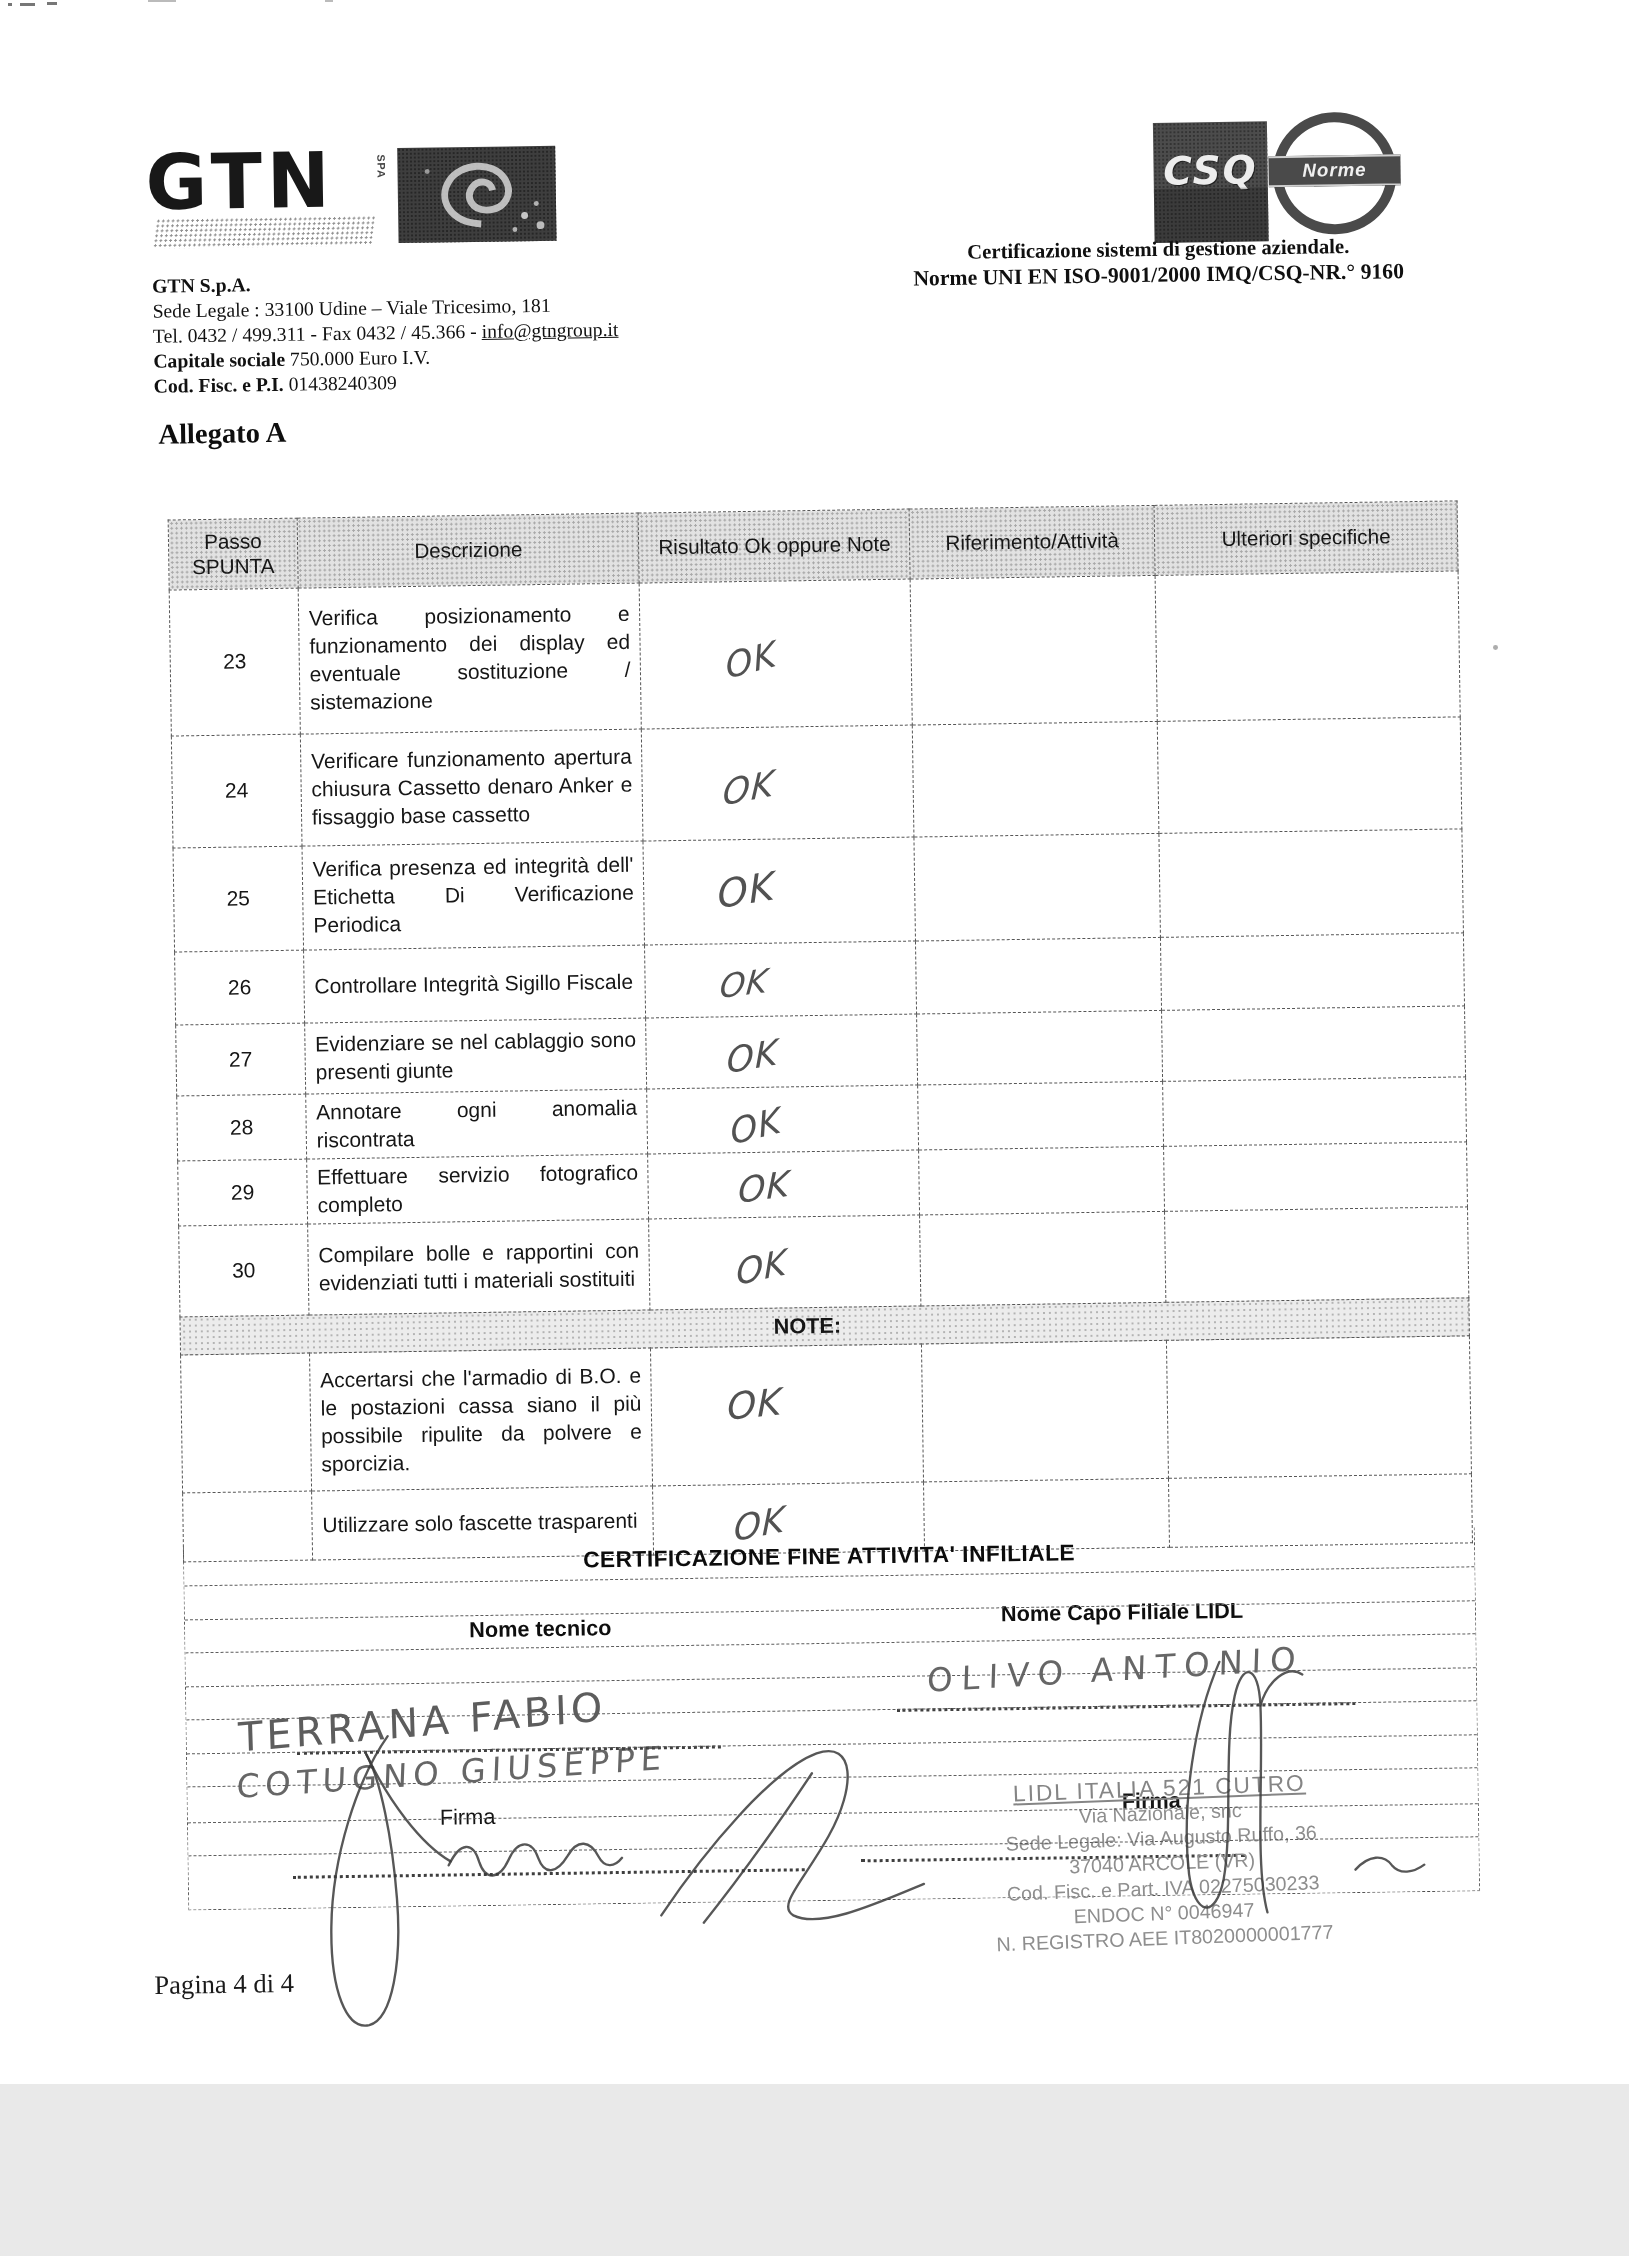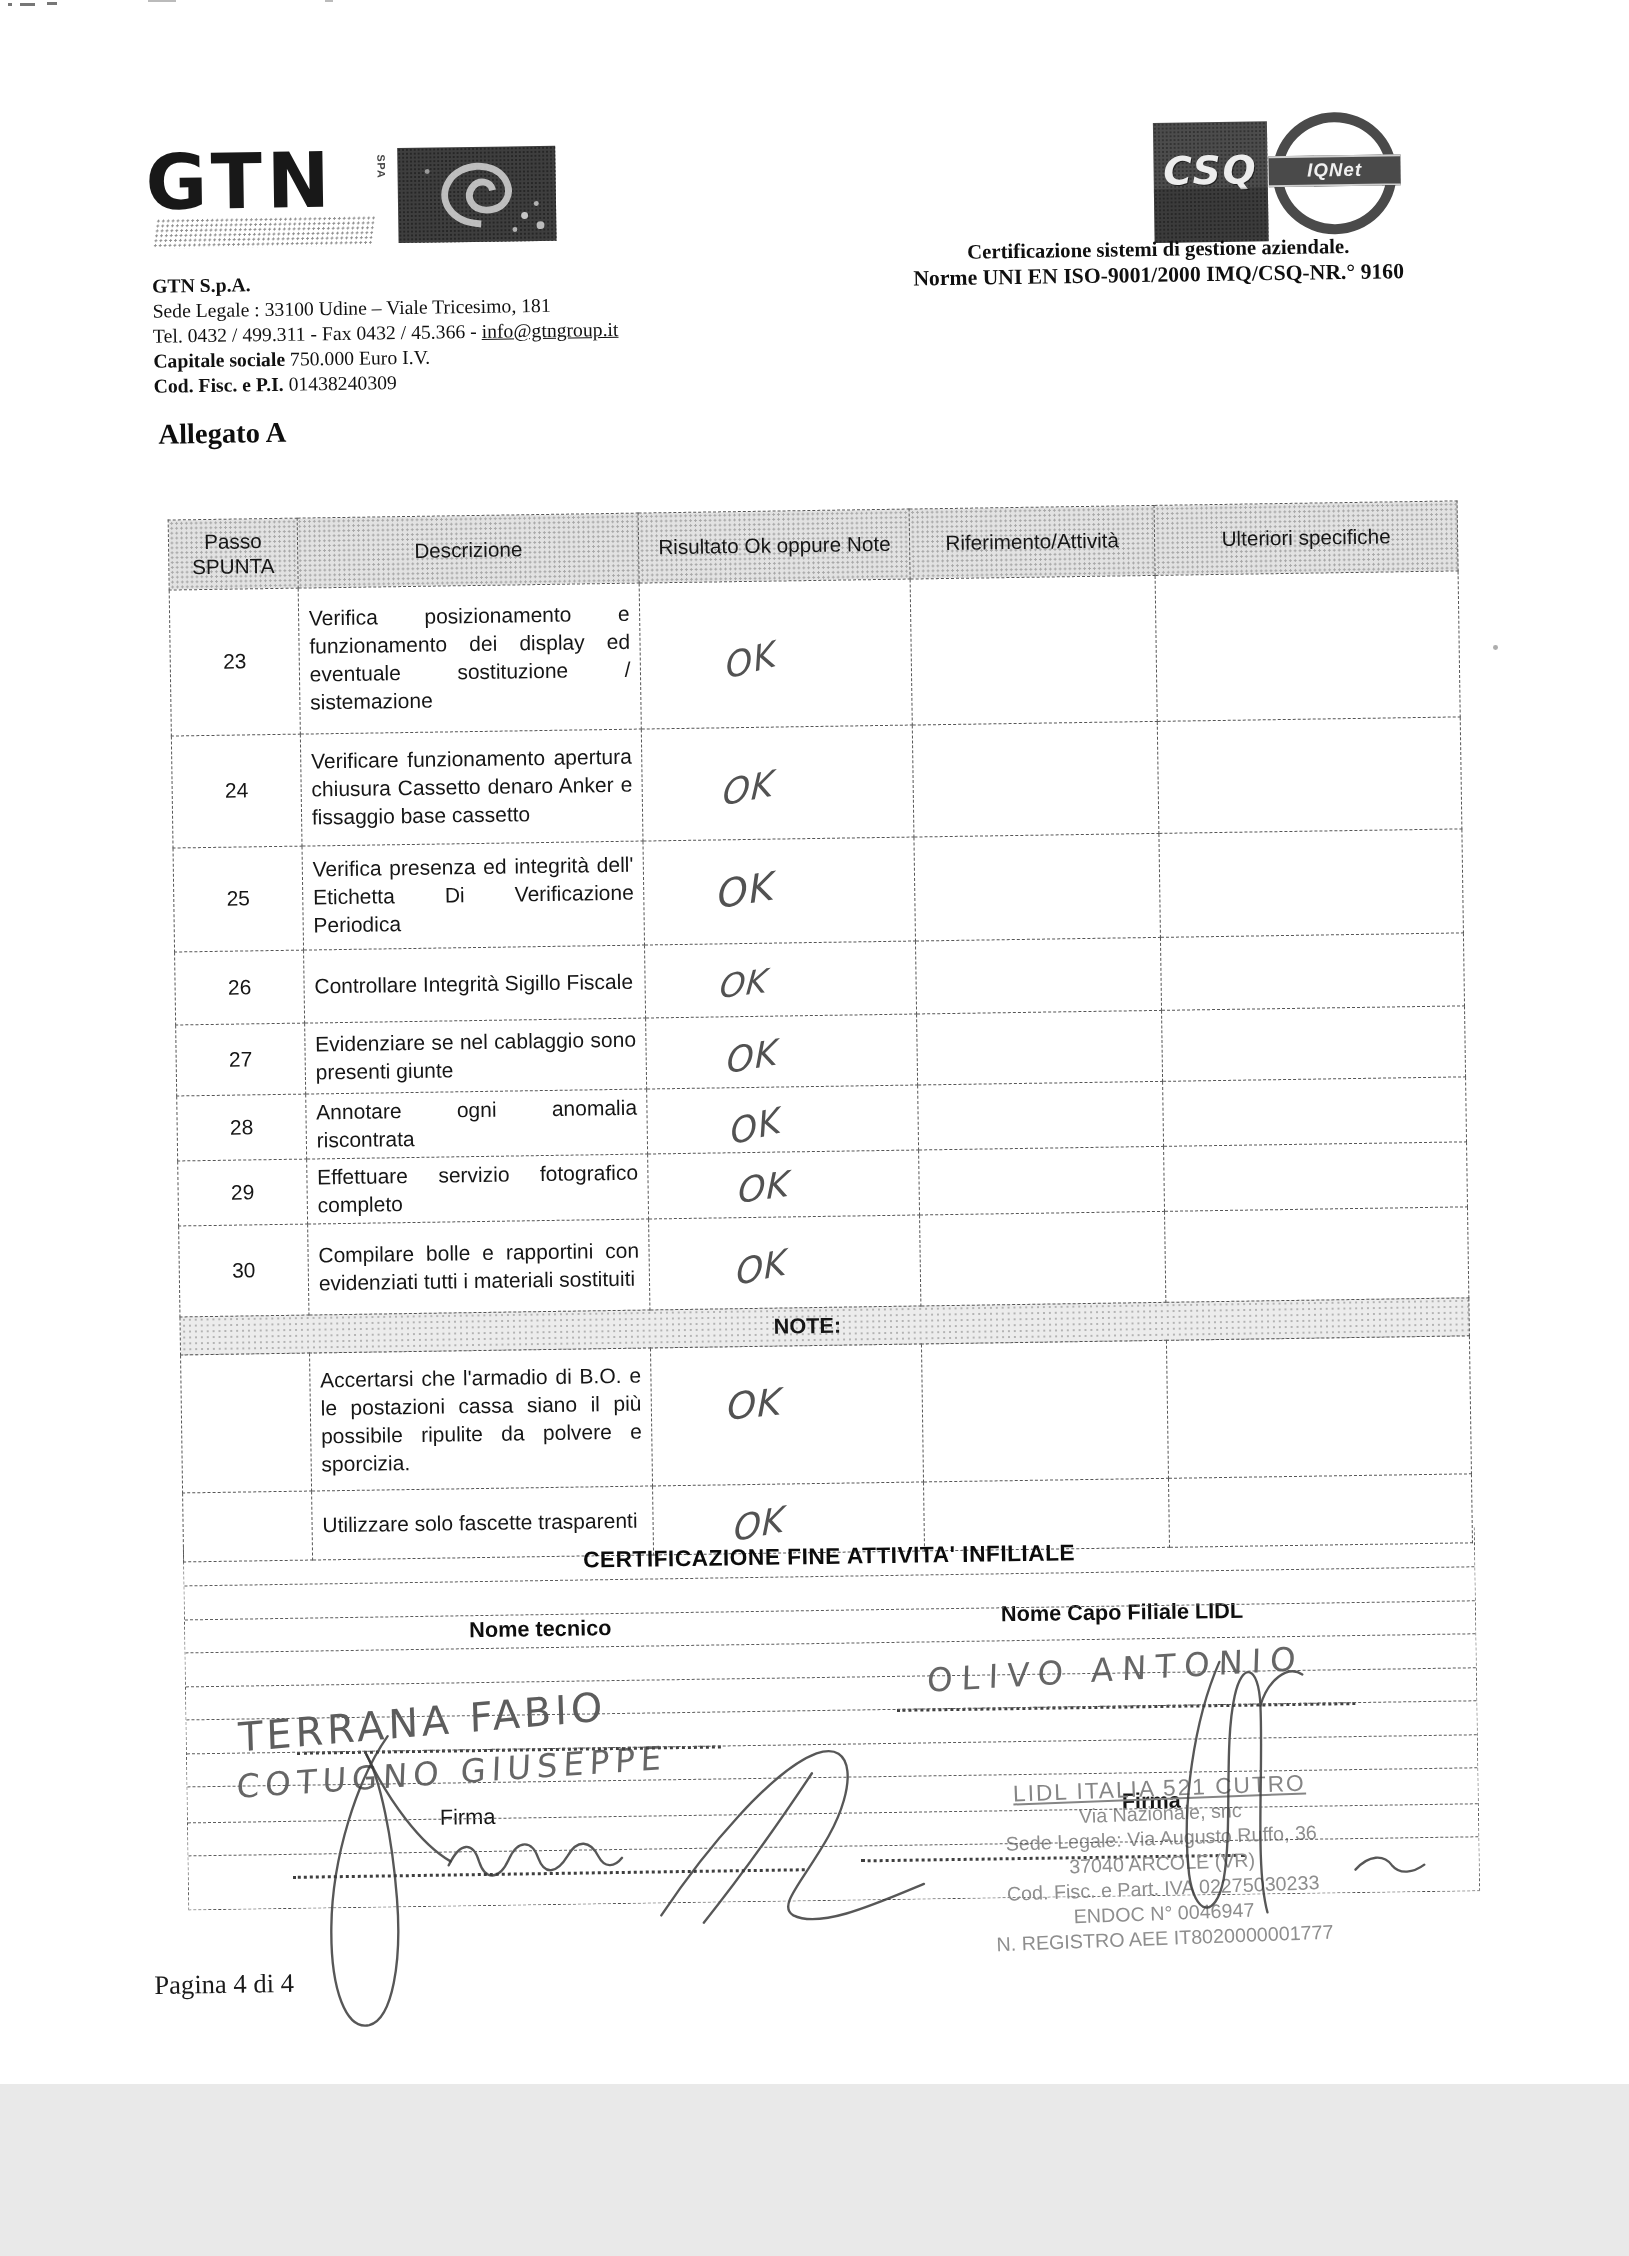--- a/index.html
+++ b/index.html
@@ -207,21 +207,21 @@
       <div><span>Tel. 0432 / 499.311 - Fax 0432 / 45.366 - </span><span class="email">info@gtngroup.it</span></div>
       <div><span class="bold">Capitale sociale</span><span> 750.000 Euro I.V.</span></div>
       <div><span class="bold">Cod. Fisc. e P.I.</span><span> 01438240309</span></div>
     </div>
 
     <div class="csq-badge">
       <span>CSQ</span>
     </div>
     <div class="iqnet-badge">
       <div class="iqnet-band">
-        <span>IQNet</span>
+        <span>Norme</span>
       </div>
     </div>
     <div class="cert-text">
       <div class="l1">Certificazione sistemi di gestione aziendale.</div>
       <div class="l2">Norme UNI EN ISO-9001/2000 IMQ/CSQ-NR.° 9160</div>
     </div>
 
     <div class="attachment-title">Allegato A</div>
 
     <table class="checklist">

